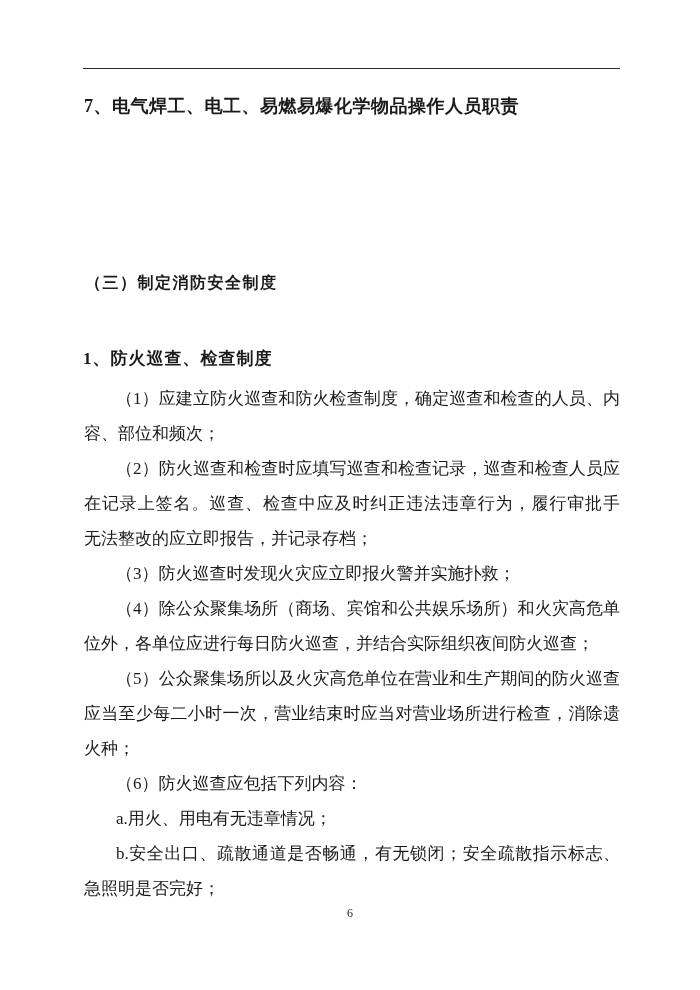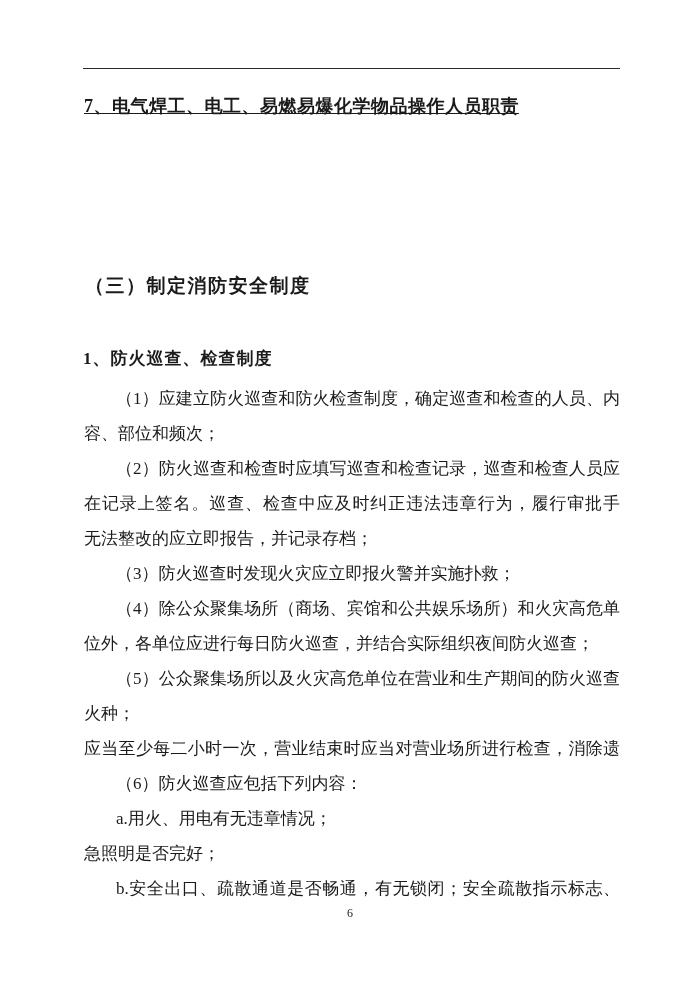--- a/index.html
+++ b/index.html
@@ -22,37 +22,36 @@
   }
   .h-num {
     position: absolute;
     left: 84px;
     top: 94px;
     width: 537px;
     font-size: 18px;
     font-weight: bold;
     letter-spacing: 0.5px;
     white-space: nowrap;
-    text-decoration: underline;
   }
   .duties {
     position: absolute;
     left: 84px;
     top: 142px;
     width: 536px;
     font-size: 16px;
     line-height: 35px;
   }
   .sec-h {
     position: absolute;
     left: 85px;
     top: 273px;
     width: 537px;
     font-family: "Liberation Sans", sans-serif;
-    font-size: 19px;
+    font-size: 16px;
     font-weight: bold;
     letter-spacing: 1.5px;
     white-space: nowrap;
   }
   .sub-h {
     position: absolute;
     left: 83px;
     top: 335px;
     width: 537px;
     font-size: 17px;
@@ -117,34 +116,34 @@
       <div class="line first">（3）防火巡查时发现火灾应立即报火警并实施扑救；</div>
     </div>
 
     <div>
       <div class="line first fill">（4）除公众聚集场所（商场、宾馆和公共娱乐场所）和火灾高危单</div>
       <div class="line">位外，各单位应进行每日防火巡查，并结合实际组织夜间防火巡查；</div>
     </div>
 
     <div>
       <div class="line first fill">（5）公众聚集场所以及火灾高危单位在营业和生产期间的防火巡查</div>
+      <div class="line fill">应当至少每二小时一次，营业结束时应当对营业场所进行检查，消除遗留</div>
       <div class="line">火种；</div>
-      <div class="line fill">应当至少每二小时一次，营业结束时应当对营业场所进行检查，消除遗留</div>
     </div>
 
     <div>
       <div class="line first">（6）防火巡查应包括下列内容：</div>
     </div>
 
     <div>
       <div class="line first">a.用火、用电有无违章情况；</div>
     </div>
 
     <div>
+      <div class="line first fill">b.安全出口、疏散通道是否畅通，有无锁闭；安全疏散指示标志、应</div>
       <div class="line">急照明是否完好；</div>
-      <div class="line first fill">b.安全出口、疏散通道是否畅通，有无锁闭；安全疏散指示标志、应</div>
     </div>
 
   </div>
 
   <div class="pagenum">6</div>
 
 </div>
 
 </body></html>

